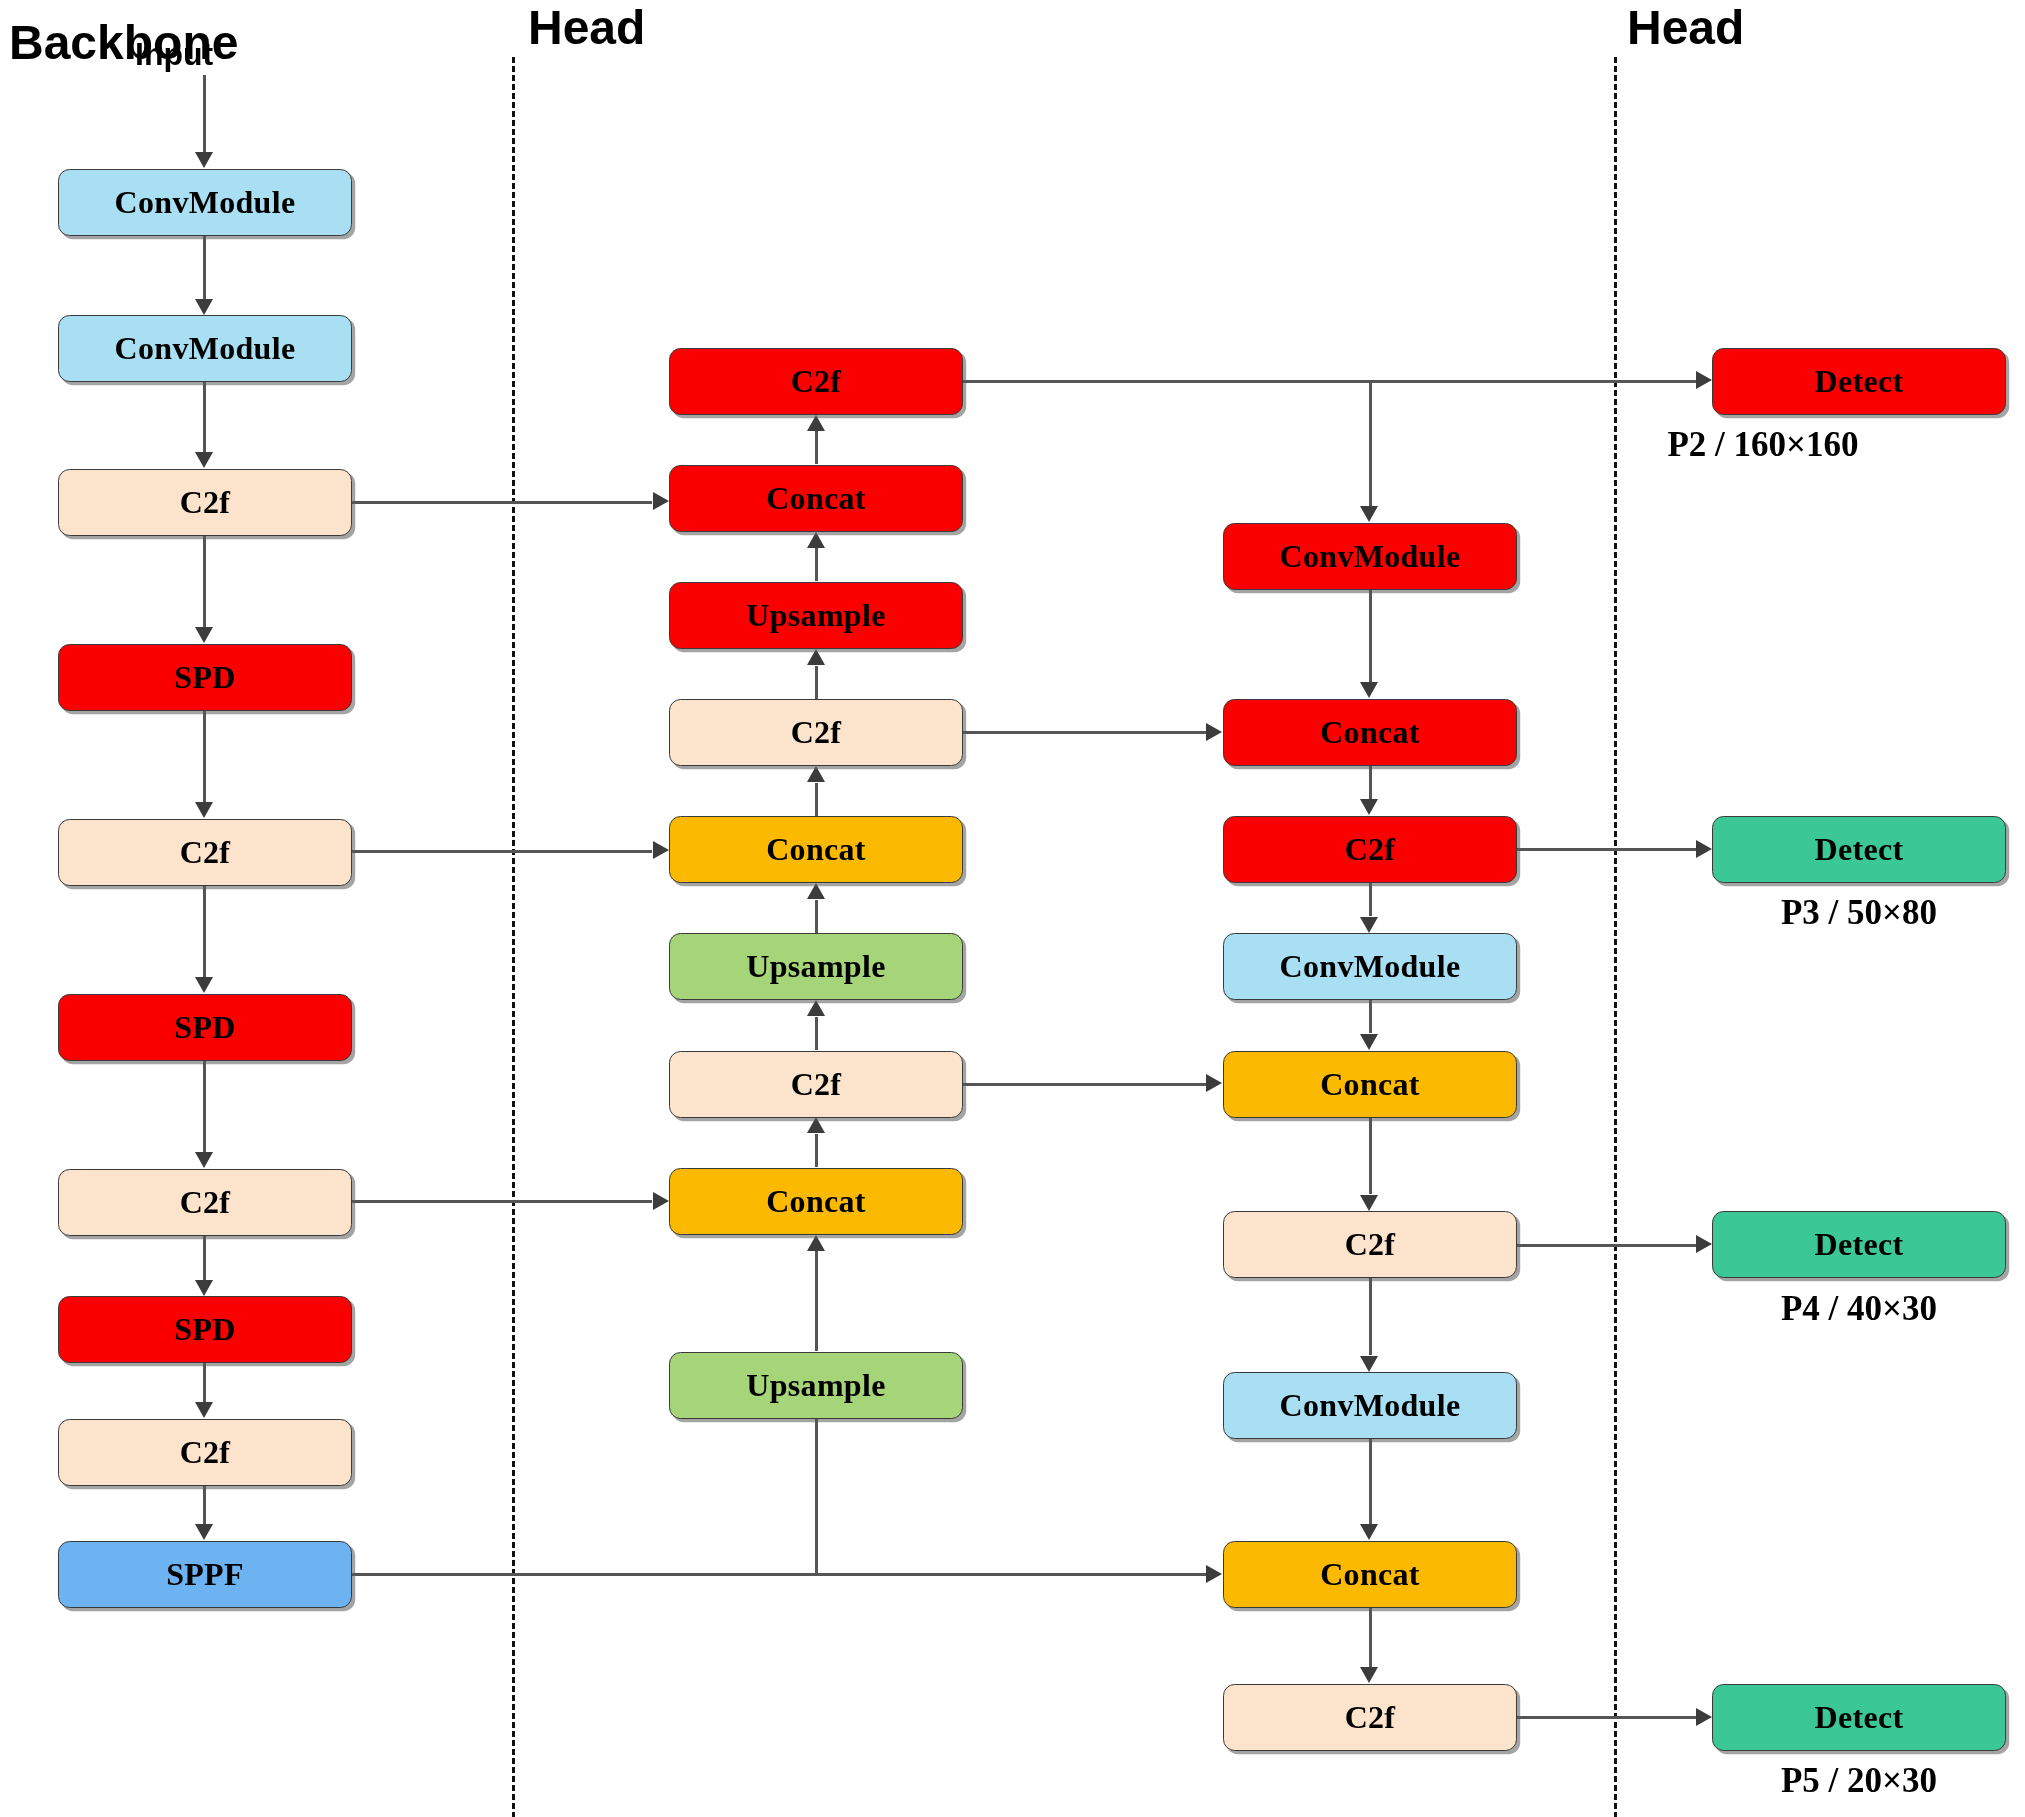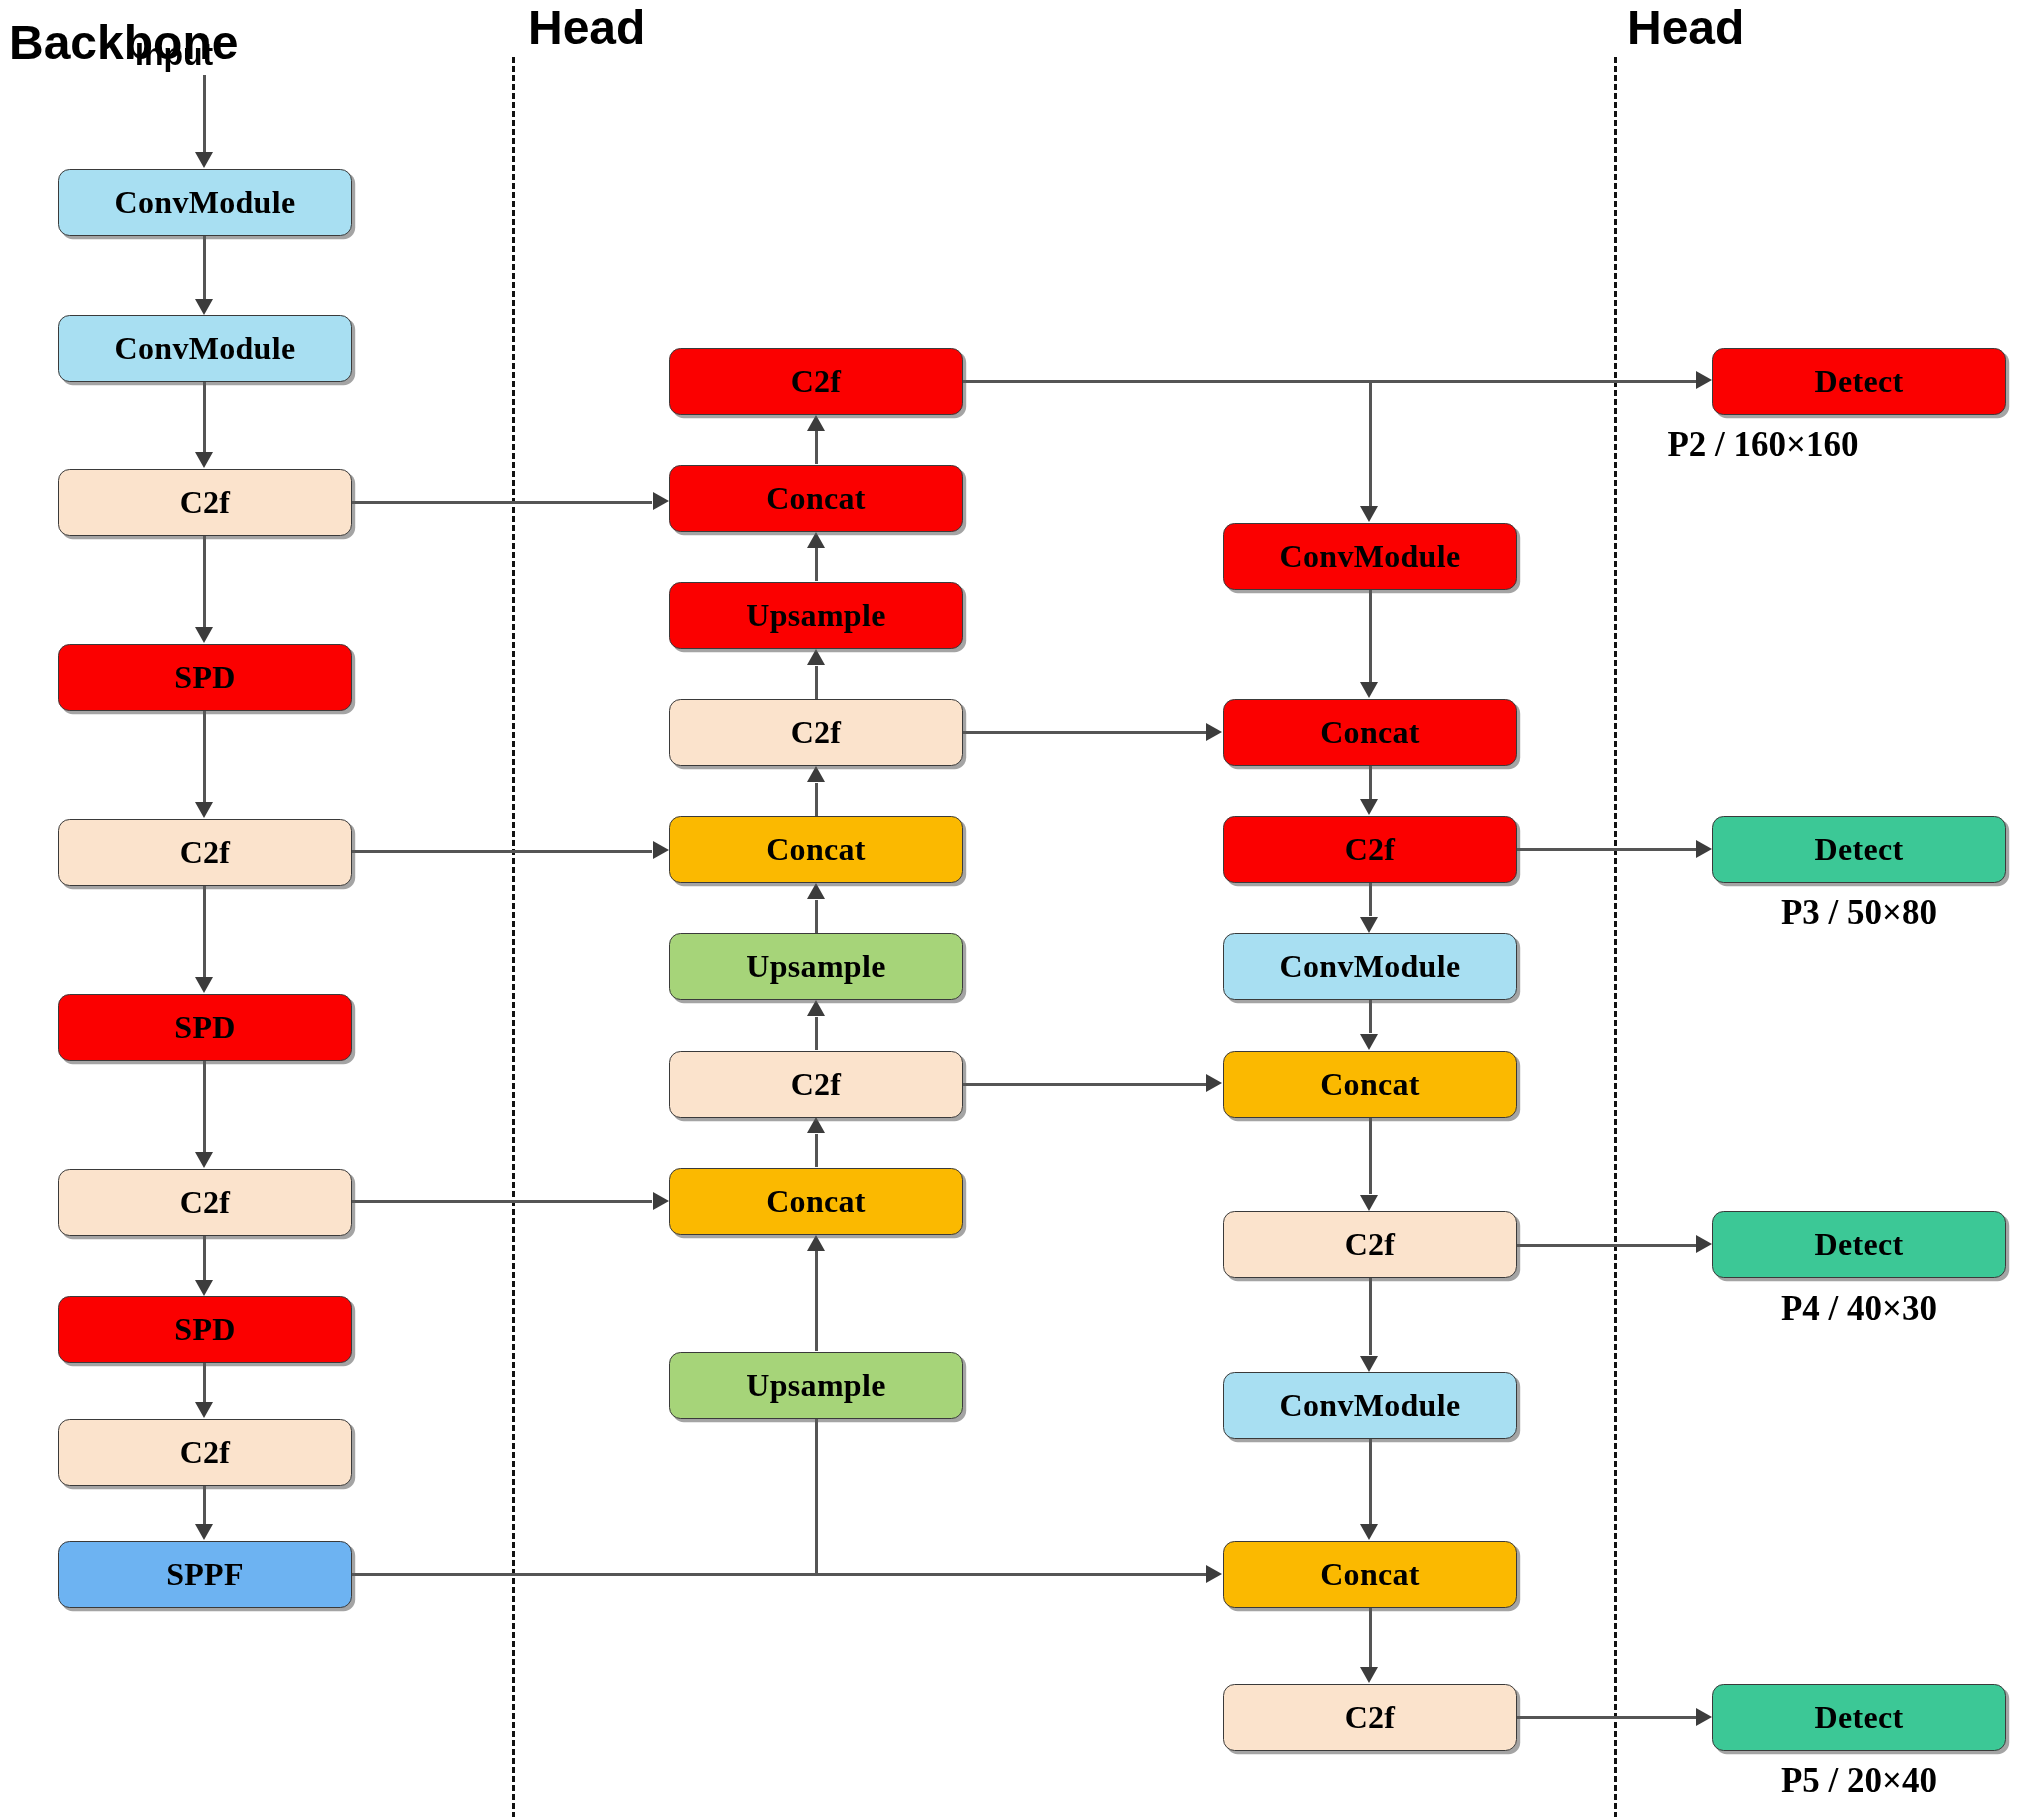--- a/index.html
+++ b/index.html
@@ -270,17 +270,17 @@
         <span>Detect</span>
       </div>
       <div class="node" style="left: 1712px; top: 1684px; width: 294px; height: 67px; background: rgb(60, 200, 150);">
         <span>Detect</span>
       </div>
     </div>
   <div id="caption-layer">
       <div class="caption" style="left: 1616px; top: 425px; width: 294px;">P2 / 160×160</div>
       <div class="caption" style="left: 1712px; top: 893px; width: 294px;">P3 / 50×80</div>
       <div class="caption" style="left: 1712px; top: 1289px; width: 294px;">P4 / 40×30</div>
-      <div class="caption" style="left: 1712px; top: 1761px; width: 294px;">P5 / 20×40</div>
+      <div class="caption" style="left: 1712px; top: 1761px; width: 294px;">P5 / 20×30</div>
     </div>
 
 </div>
 
 
 </body></html>

